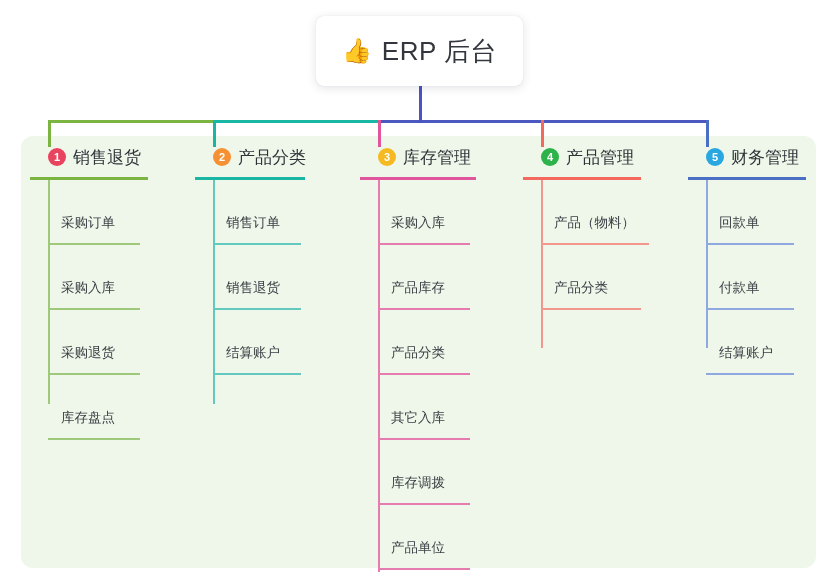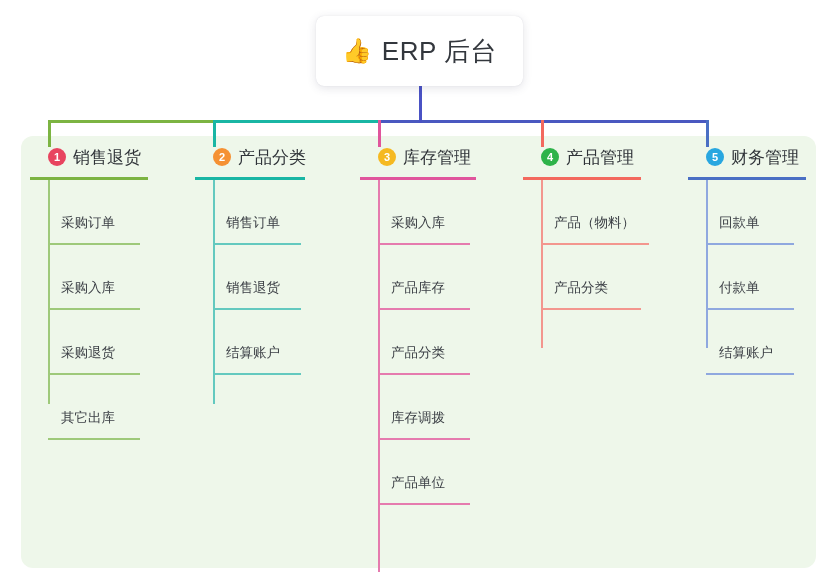--- a/index.html
+++ b/index.html
@@ -175,21 +175,21 @@
           </div>
           <div class="leaf">
             <div class="leaf-label">采购入库</div>
             <div class="leaf-rule" style="background: rgb(158, 201, 122); width: 92px;"></div>
           </div>
           <div class="leaf">
             <div class="leaf-label">采购退货</div>
             <div class="leaf-rule" style="background: rgb(158, 201, 122); width: 92px;"></div>
           </div>
           <div class="leaf">
-            <div class="leaf-label">其它出库</div>
+            <div class="leaf-label">库存盘点</div>
             <div class="leaf-rule" style="background: rgb(158, 201, 122); width: 92px;"></div>
           </div>
         </div>
       </div>
       <div class="column" style="left: 195px; width: 116px;">
         <div class="col-head">
           <span class="badge" style="background: rgb(245, 145, 51);">2</span>
           <span class="head-label">产品分类</span>
         </div>
         <div class="head-rule" style="background: rgb(25, 182, 164); width: 110px;"></div>
@@ -223,20 +223,24 @@
           </div>
           <div class="leaf">
             <div class="leaf-label">产品库存</div>
             <div class="leaf-rule" style="background: rgb(229, 123, 174); width: 92px;"></div>
           </div>
           <div class="leaf">
             <div class="leaf-label">产品分类</div>
             <div class="leaf-rule" style="background: rgb(229, 123, 174); width: 92px;"></div>
           </div>
           <div class="leaf">
+            <div class="leaf-label">其它入库</div>
+            <div class="leaf-rule" style="background: rgb(229, 123, 174); width: 92px;"></div>
+          </div>
+          <div class="leaf">
             <div class="leaf-label">库存调拨</div>
             <div class="leaf-rule" style="background: rgb(229, 123, 174); width: 92px;"></div>
           </div>
           <div class="leaf">
             <div class="leaf-label">产品单位</div>
             <div class="leaf-rule" style="background: rgb(229, 123, 174); width: 92px;"></div>
           </div>
         </div>
       </div>
       <div class="column" style="left: 523px; width: 120px;">

